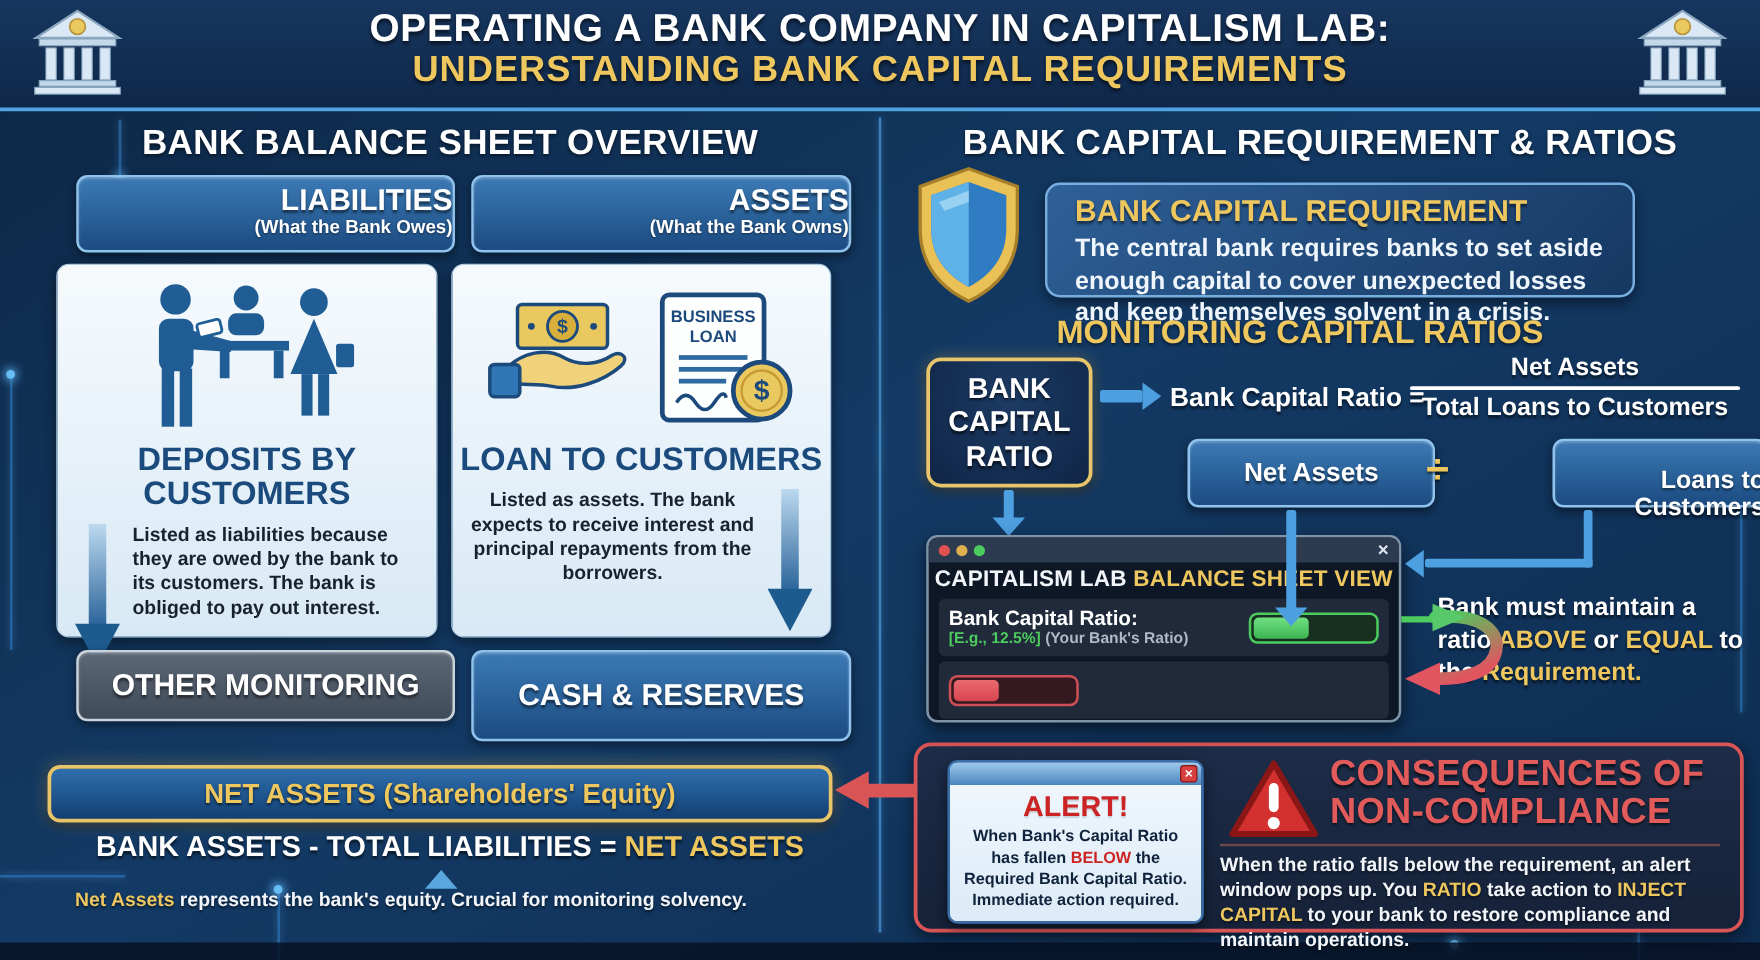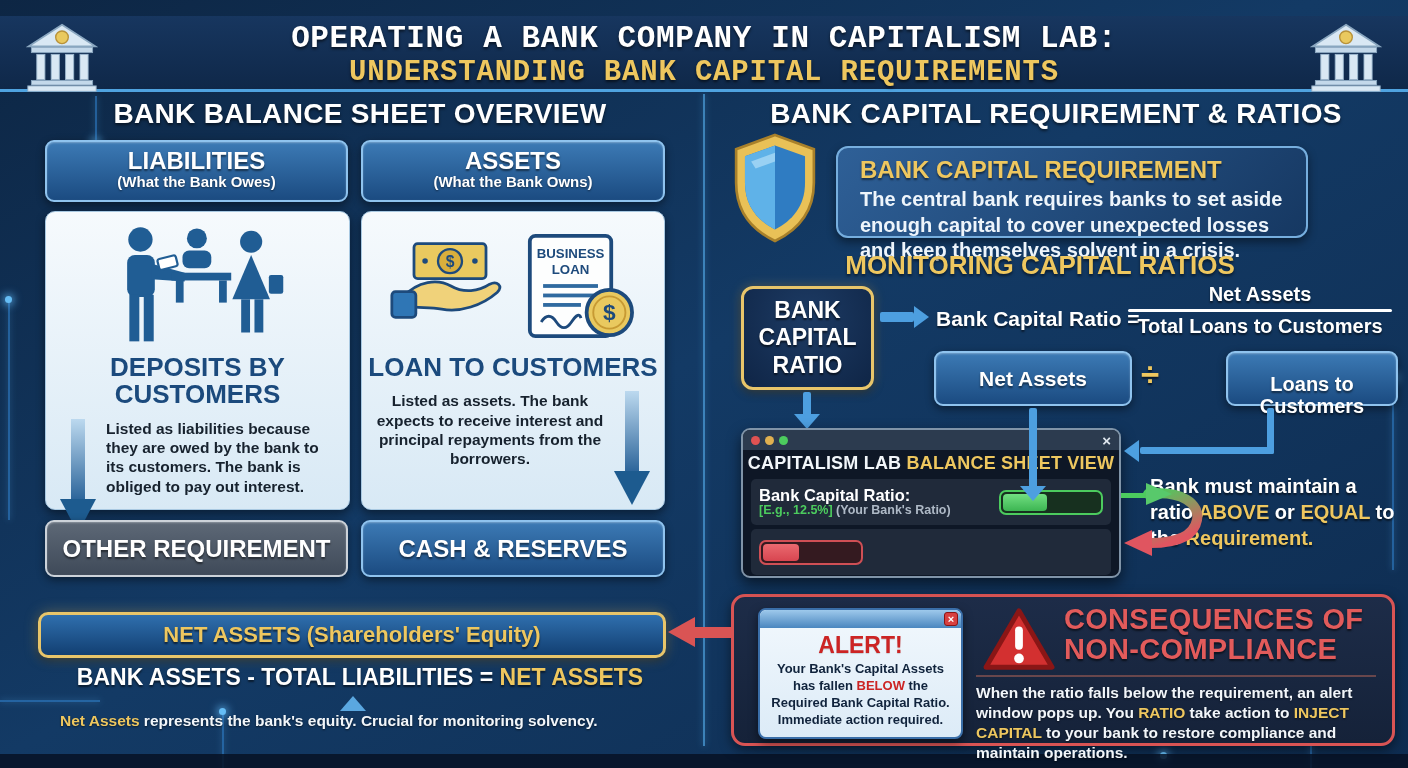--- a/index.html
+++ b/index.html
@@ -8,34 +8,34 @@
     position:relative;width:1408px;height:768px;overflow:hidden;
     font-family:"Liberation Sans",sans-serif;
     background:linear-gradient(150deg,#0d2644 0%,#133a65 48%,#0e2c50 100%);
   }
   
   .circ-v,.circ-h{position:absolute;background:#2f7cc4;opacity:.65;box-shadow:0 0 6px rgba(95,180,240,.6);}
   .circ-v{width:2px;} .circ-h{height:2px;}
   .circ-dot{position:absolute;width:7px;height:7px;border-radius:50%;background:#66bdf5;box-shadow:0 0 8px 2px rgba(95,180,240,.8);}
   .bottom-band{position:absolute;left:0;right:0;bottom:0;height:14px;background:rgba(7,18,36,.85);}
   
-  .header{position:absolute;top:16px;left:0;right:0;height:76px;
-    background:linear-gradient(#17365f,#0f2849);border-bottom:3px solid #4fa3e0;z-index:5;font-family:Liberation Mono, monospace;}
+  .header{position:absolute;top:0;left:0;right:0;height:89px;
+    background:linear-gradient(#17365f,#0f2849);border-bottom:3px solid #4fa3e0;z-index:5;}
   .header-titles{position:absolute;left:120px;right:120px;top:6px;text-align:center;}
   .ht1{color:#ffffff;font-size:31px;font-weight:800;letter-spacing:.6px;text-shadow:0 2px 3px rgba(0,0,0,.6);line-height:1.12;}
   .ht2{color:#eec75f;font-size:29px;font-weight:800;letter-spacing:.8px;text-shadow:0 2px 3px rgba(0,0,0,.6);line-height:1.1;}
   .bank-icon{position:absolute;top:6px;}
   .bank-icon.left{left:26px;} .bank-icon.right{right:26px;}
   .col-divider{position:absolute;left:703px;top:94px;width:2px;height:652px;background:#4fa3e0;opacity:.7;box-shadow:0 0 6px rgba(79,163,224,.7);}
   
   .sec-heading{position:absolute;color:#fff;font-size:28px;font-weight:800;text-align:center;
     text-shadow:0 2px 3px rgba(0,0,0,.55);letter-spacing:.3px;}
   .gold{color:#eec75f;}
   .pill-blue{position:absolute;background:linear-gradient(#3c7ab5,#1b4b81);border:2px solid #8fc3ee;border-radius:9px;
-    box-shadow:0 3px 8px rgba(0,0,0,.45), inset 0 1px 2px rgba(255,255,255,.3);color:#fff;text-align:center;}
+    box-shadow:0 3px 8px rgba(0,0,0,.45), inset 0 1px 2px rgba(255,255,255,.3);color:#fff;text-align:right;margin-left:16px;}
   .pill-title{font-size:24px;font-weight:800;line-height:1.05;margin-top:6px;text-shadow:0 2px 2px rgba(0,0,0,.5);}
   .pill-sub{font-size:15px;font-weight:600;text-shadow:0 1px 2px rgba(0,0,0,.5);}
   .pill-single{display:flex;align-items:center;justify-content:center;font-size:24px;font-weight:800;text-shadow:0 2px 2px rgba(0,0,0,.5);}
   .pill-gray{background:linear-gradient(#5d6876,#3f4a59);border-color:#ccd2d9;}
   
   .white-card{position:absolute;background:linear-gradient(#f6fafd,#d8e9f5);border:1px solid #a9c9e2;border-radius:10px;
     box-shadow:0 4px 10px rgba(0,0,0,.45);}
   .card-title{color:#1b4a7d;font-size:26px;font-weight:800;text-align:center;line-height:1.05;margin-top:4px;}
   .card-body{color:#17222e;font-size:15.5px;font-weight:600;line-height:1.25;}
   .card-icons{display:flex;justify-content:center;align-items:center;gap:14px;height:128px;margin-top:10px;}
@@ -240,23 +240,23 @@
               <stop offset="1" stop-color="#2a6399"></stop>
             </linearGradient>
           </defs>
         <rect x="11" y="0" width="14" height="82" fill="url(#ga2)"></rect>
         <polygon points="0,80 36,80 18,114" fill="#1d5b8f"></polygon>
       </svg>
     </div>
   </div>
 
   <div class="pill-blue pill-gray pill-single" style="left:45px;top:520px;width:303px;height:57px;">
-    <span>OTHER REQUIREMENT</span>
-  </div>
-  <div class="pill-blue pill-single" style="left:361px;top:520px;width:304px;height:57px;">
+    <span>OTHER MONITORING</span>
+  </div>
+  <div class="pill-blue pill-single" style="left:361px;top:520px;width:304px;height:73px;">
     <span>CASH &amp; RESERVES</span>
   </div>
 
   <div class="net-bar" style="left:38px;top:612px;width:628px;height:46px;">
     <span>NET ASSETS (Shareholders' Equity)</span>
   </div>
 
   <div class="equation" style="left:30px;top:664px;width:660px;">
     <span>BANK ASSETS - TOTAL LIABILITIES = </span><span class="gold">NET ASSETS</span>
   </div>
@@ -364,21 +364,21 @@
   <div class="red-shaft"></div>
   <div class="red-head-left"></div>
 
   <div class="cons-panel">
     <div class="alert-win">
       <div class="alert-titlebar">
         <div class="alert-close">×</div>
       </div>
       <div class="alert-heading">ALERT!</div>
       <div class="alert-body">
-        <span>Your Bank's Capital Assets has fallen </span><span class="red">BELOW</span><span> the Required Bank Capital Ratio. Immediate action required.</span>
+        <span>When Bank's Capital Ratio has fallen </span><span class="red">BELOW</span><span> the Required Bank Capital Ratio. Immediate action required.</span>
       </div>
     </div>
     <svg class="warn-icon" viewBox="0 0 80 72" width="78" height="70">
       <path d="M40 6 L74 64 H6 Z" fill="#d33030" stroke="#8a1616" stroke-width="5" stroke-linejoin="round"></path>
       <rect x="36" y="22" width="8" height="24" rx="4" fill="#ffffff"></rect>
       <circle cx="40" cy="55" r="5" fill="#ffffff"></circle>
     </svg>
     <div class="cons-title">
       <div>CONSEQUENCES OF</div>
       <div>NON-COMPLIANCE</div>

